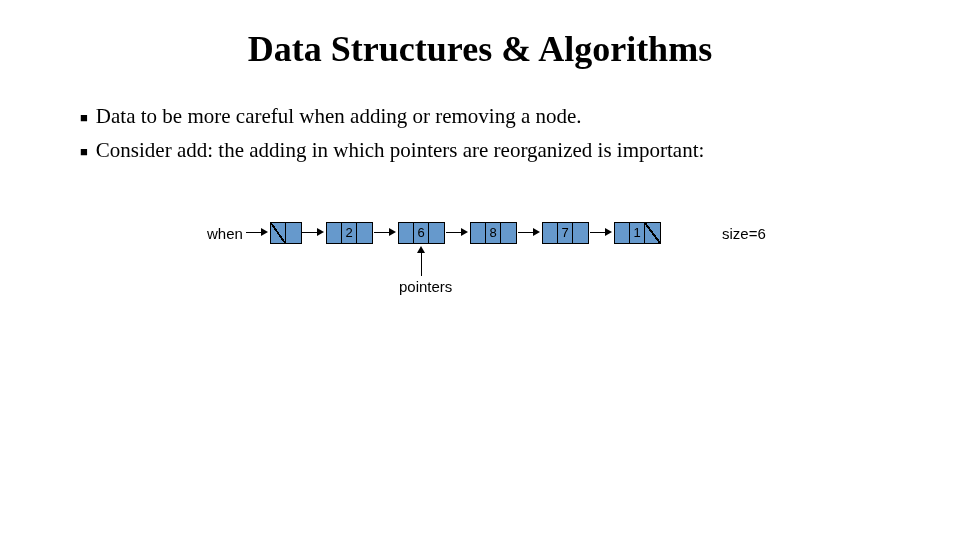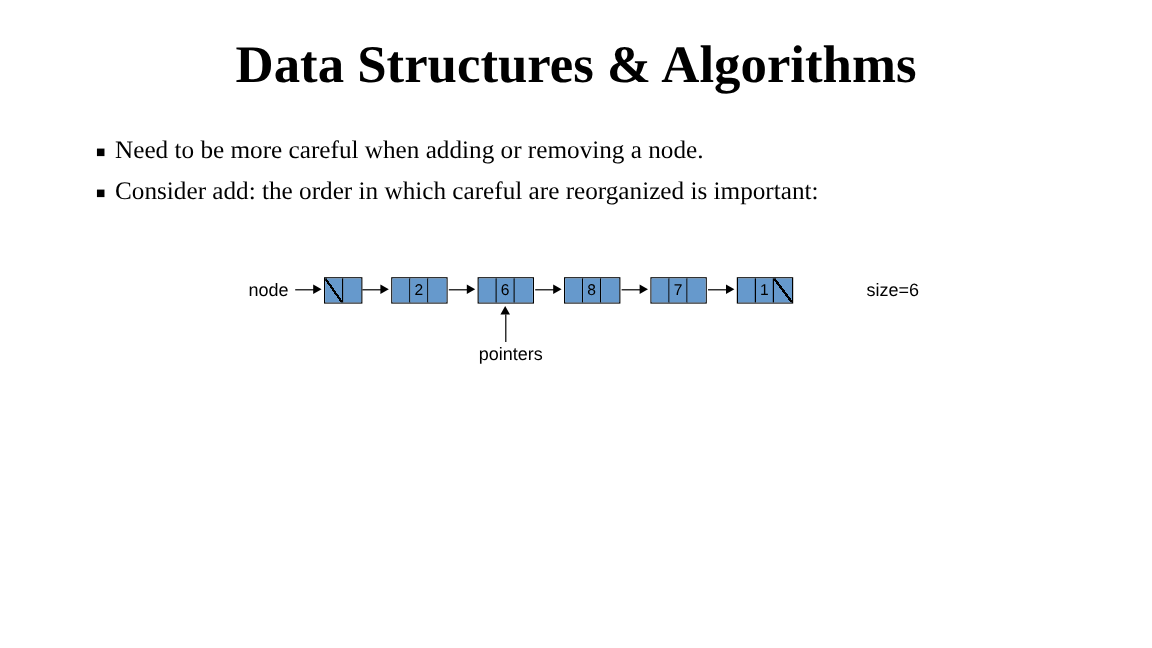--- a/index.html
+++ b/index.html
@@ -1,16 +1,16 @@
 <!DOCTYPE html>
 <html><head>
 <meta charset="utf-8">
 <style>
   html,body{margin:0;padding:0;width:960px;height:540px;background:#fff;font-family:"Times New Roman",Times,serif;color:#000}
-  .title{text-align:center;font-size:44px;font-weight:700;margin-top:28px}
+  .title{text-align:center;font-size:36px;font-weight:700;margin-top:28px}
   .bullets{margin:34px 0 0 80px;font-size:21px}
   .bullets .row{display:flex;align-items:flex-start;margin-bottom:6px}
   .bullets .sq{font-size:13px;margin-right:8px;line-height:28px}
   .diagram{position:relative;margin-top:56px;height:160px}
   
   .node{position:absolute;top:0;height:20px;display:flex;border:1px solid #000}
   .cell{width:15px;height:20px;border-right:1px solid #000;background:#6699cc;box-sizing:border-box;font:13px/20px Arial,sans-serif;text-align:center;color:#000}
   .cell:last-child{border-right:none}
   .slash{position:relative;background:#6699cc}
   .slash::after{content:"";position:absolute;left:0;right:0;top:0;bottom:0;background:linear-gradient(to top right,transparent 46%,#000 46%,#000 54%,transparent 54%)}
@@ -25,31 +25,31 @@
   .lab{position:absolute;font:15px Arial,sans-serif;color:#000}
 </style>
 </head>
 <body>
 
 <div class="title">Data Structures &amp; Algorithms</div>
 
 <div class="bullets">
   <div class="row">
     <span class="sq">■</span>
-    <span>Need to be more careful when adding or removing a node.</span>
+    <span>Data to be more careful when adding or removing a node.</span>
   </div>
   <div class="row">
     <span class="sq">■</span>
-    <span>Consider add: the order in which careful are reorganized is important:</span>
+    <span>Consider add: the adding in which pointers are reorganized is important:</span>
   </div>
 </div>
 
 <div class="diagram">
 
-  <span class="lab" style="left:207px;top:3px">node</span>
+  <span class="lab" style="left:207px;top:3px">when</span>
 
   <div class="ar" style="left:246px;width:22px">
       <div class="line"></div>
       <div class="head"></div>
     </div>
 
   <div class="node" style="left:270px">
     <div class="cell slash"></div>
     <div class="cell"></div>
   </div>

